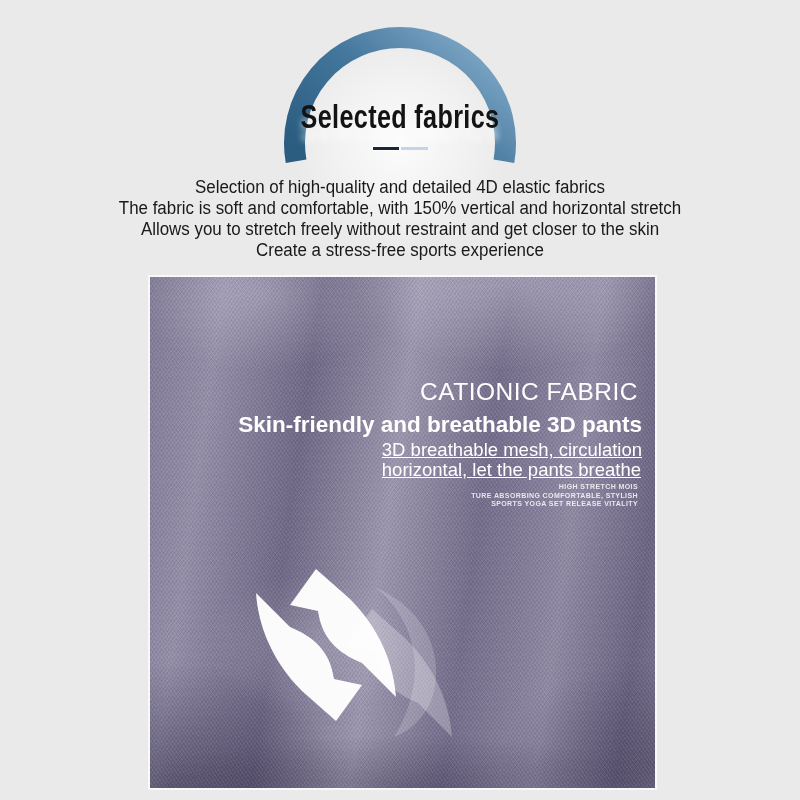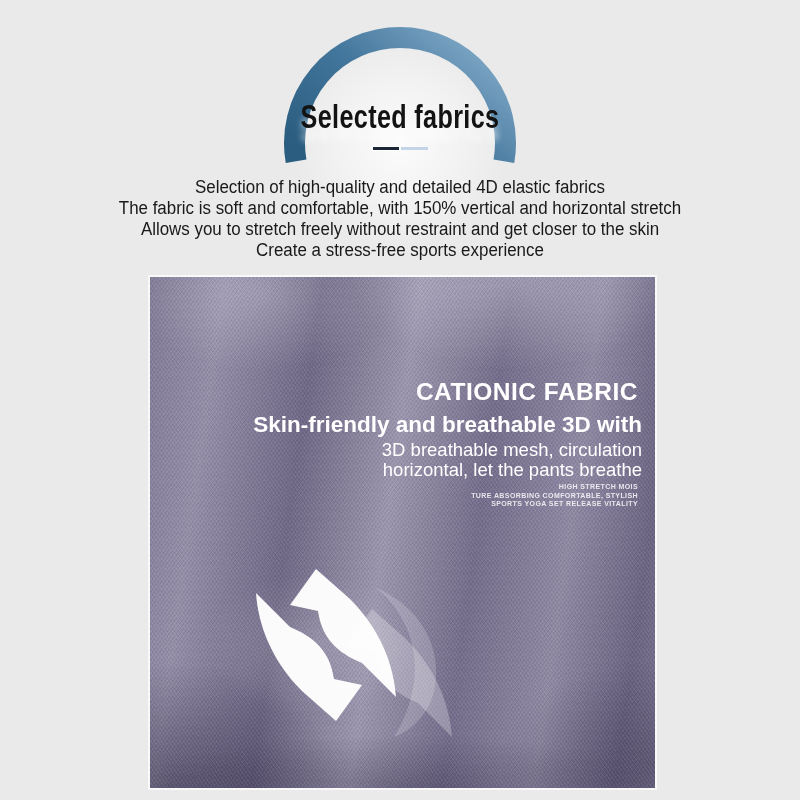--- a/index.html
+++ b/index.html
@@ -64,32 +64,32 @@
   .fabric::before {
     content:""; position:absolute; inset:0; z-index:0;
     background-image:
       repeating-linear-gradient(55deg,  rgba(255,255,255,0.075) 0 1px, rgba(255,255,255,0) 1px 3px),
       repeating-linear-gradient(-55deg, rgba(20,15,40,0.085) 0 1px, rgba(0,0,0,0) 1px 3px);
   }
   .fabric > * { position:absolute; z-index:1; }
 
   .fabric-heading {
     top:101px; right:17px;
-    font-size:24.5px; font-weight:700; letter-spacing:0.5px;
+    font-size:24.5px; font-weight:400; letter-spacing:0.5px;
     color:#ffffff; white-space:nowrap;
   }
   .fabric-subheading {
     top:135px; right:13px;
     font-size:22.5px; font-weight:bold;
     color:#ffffff; white-space:nowrap;
   }
   .fabric-desc {
     top:163px; right:13px;
     font-size:18.5px; line-height:19.5px;
-    color:#ffffff; text-align:right; white-space:nowrap;
+    color:#ffffff; white-space:nowrap;text-decoration:underline;
   }
   .fabric-fine {
     top:206px; right:17px;
     font-size:7px; line-height:8.7px; font-weight:bold; letter-spacing:0.4px;
     color:rgba(255,255,255,0.82); text-align:right; white-space:nowrap;
   }
   .fabric-logo { left:78px; top:276px; }
 </style>
 </head>
 <body>
@@ -119,21 +119,21 @@
     <div>Selection of high-quality and detailed 4D elastic fabrics</div>
     <div>The fabric is soft and comfortable, with 150% vertical and horizontal stretch</div>
     <div>Allows you to stretch freely without restraint and get closer to the skin</div>
     <div>Create a stress-free sports experience</div>
   </div>
 
   <div class="fabric">
 
     <div class="fabric-heading">CATIONIC FABRIC</div>
 
-    <div class="fabric-subheading">Skin-friendly and breathable 3D with</div>
+    <div class="fabric-subheading">Skin-friendly and breathable 3D pants</div>
 
     <div class="fabric-desc">
       <div>3D breathable mesh, circulation</div>
       <div>horizontal, let the pants breathe</div>
     </div>
 
     <div class="fabric-fine">
       <div>HIGH STRETCH MOIS</div>
       <div>TURE ABSORBING COMFORTABLE, STYLISH</div>
       <div>SPORTS YOGA SET RELEASE VITALITY</div>

